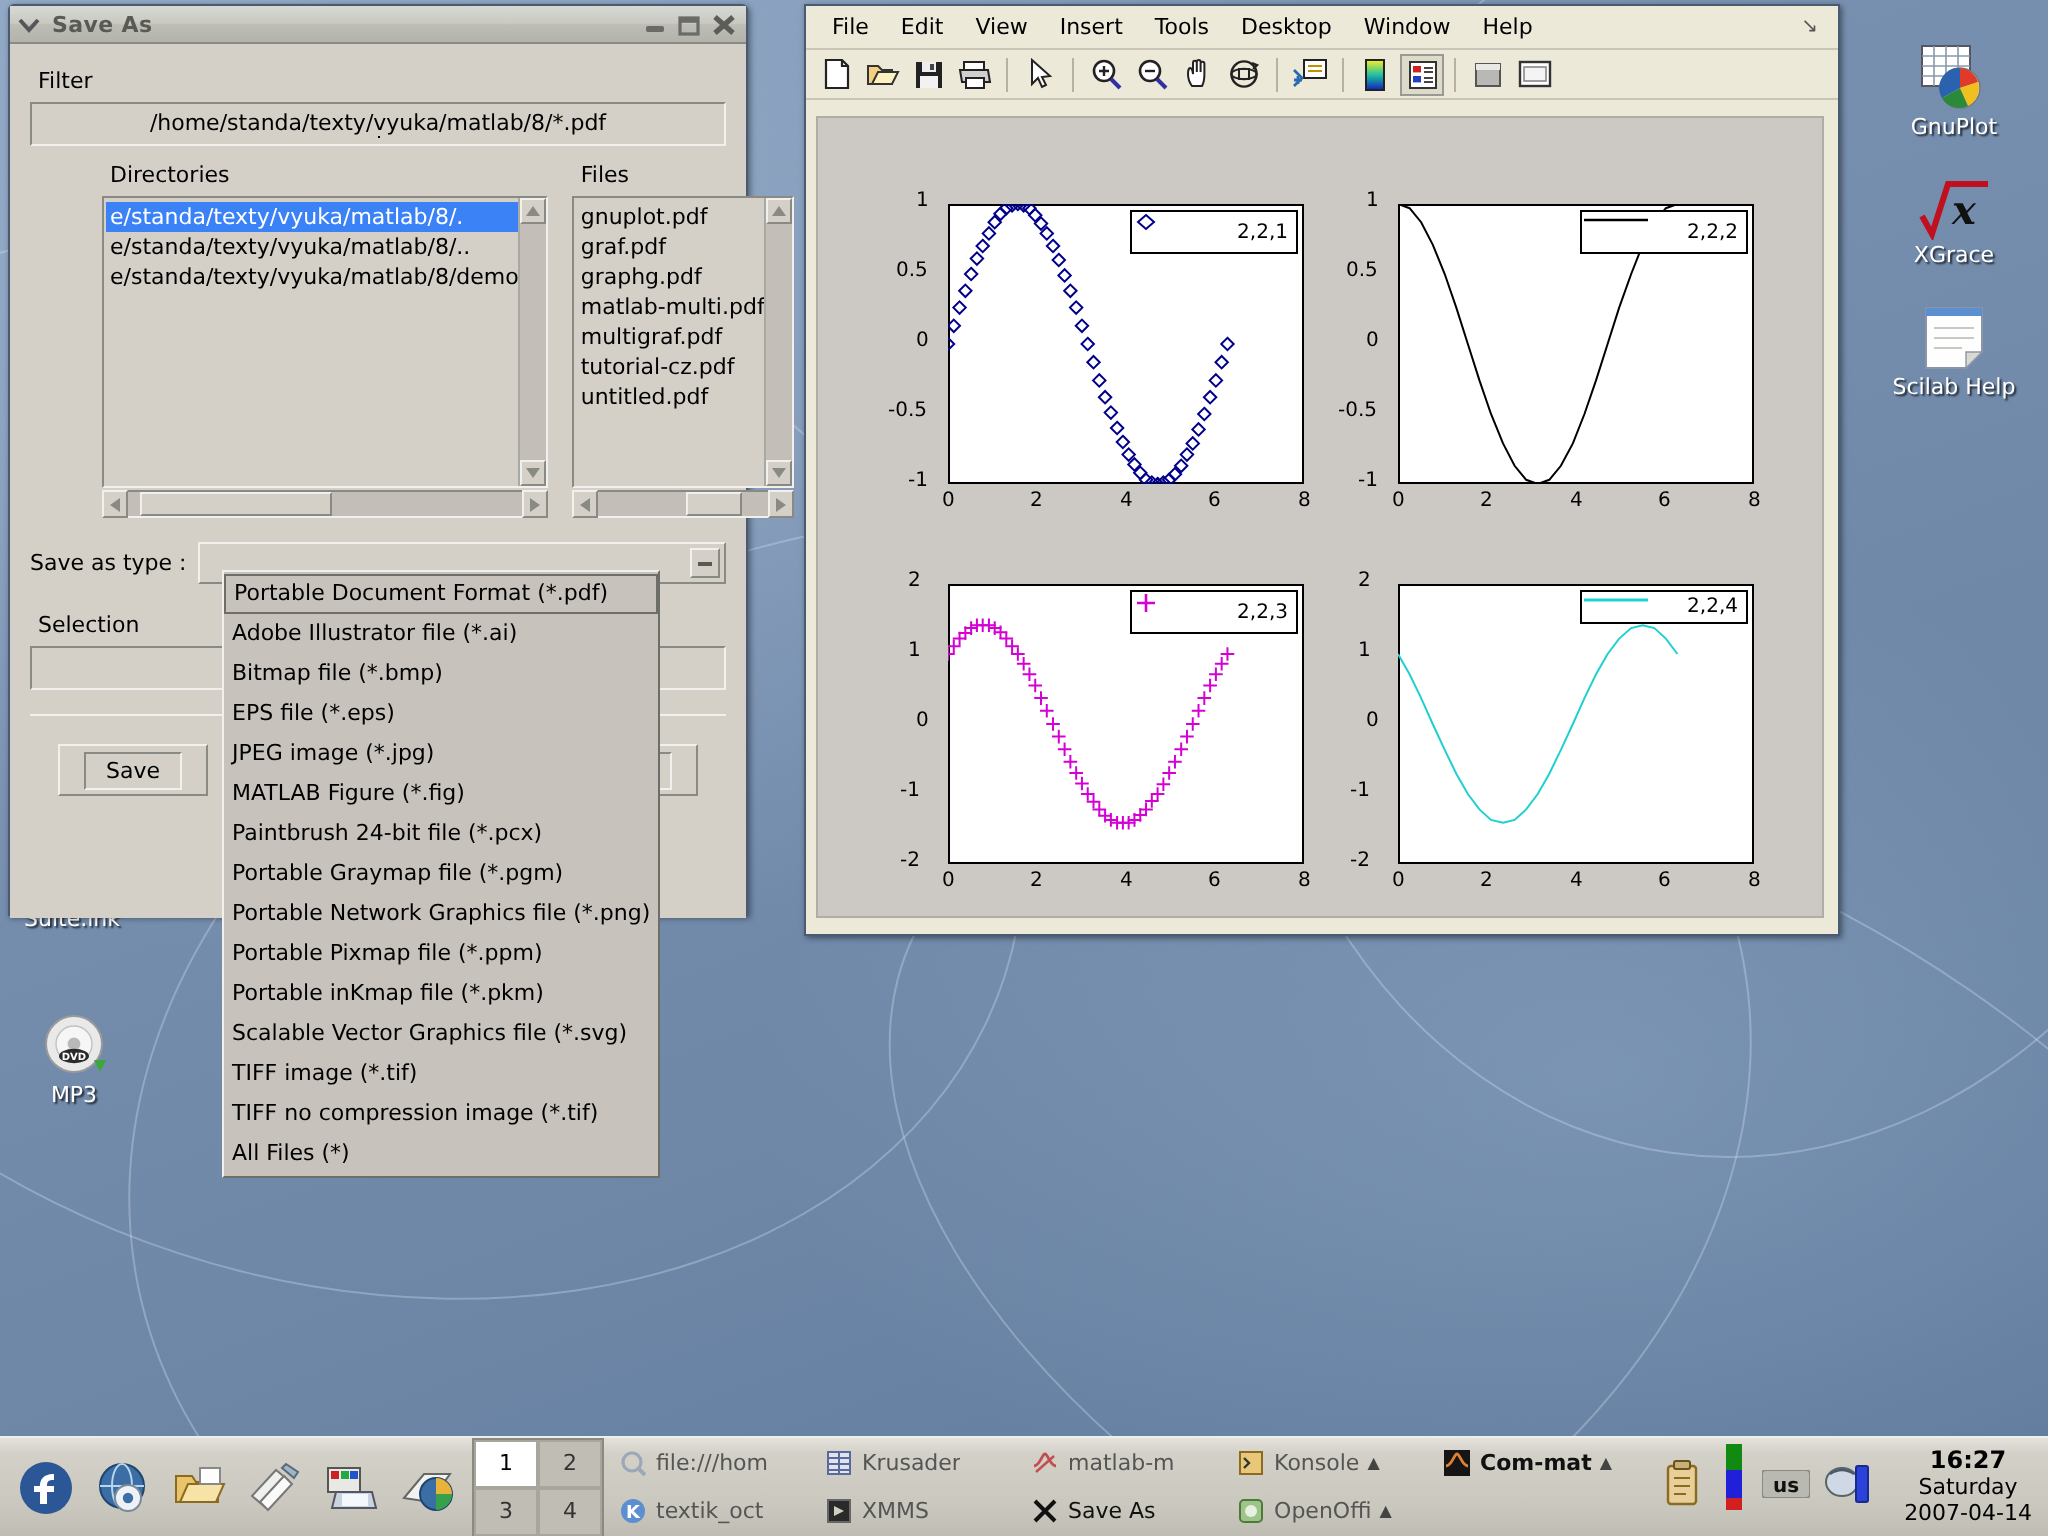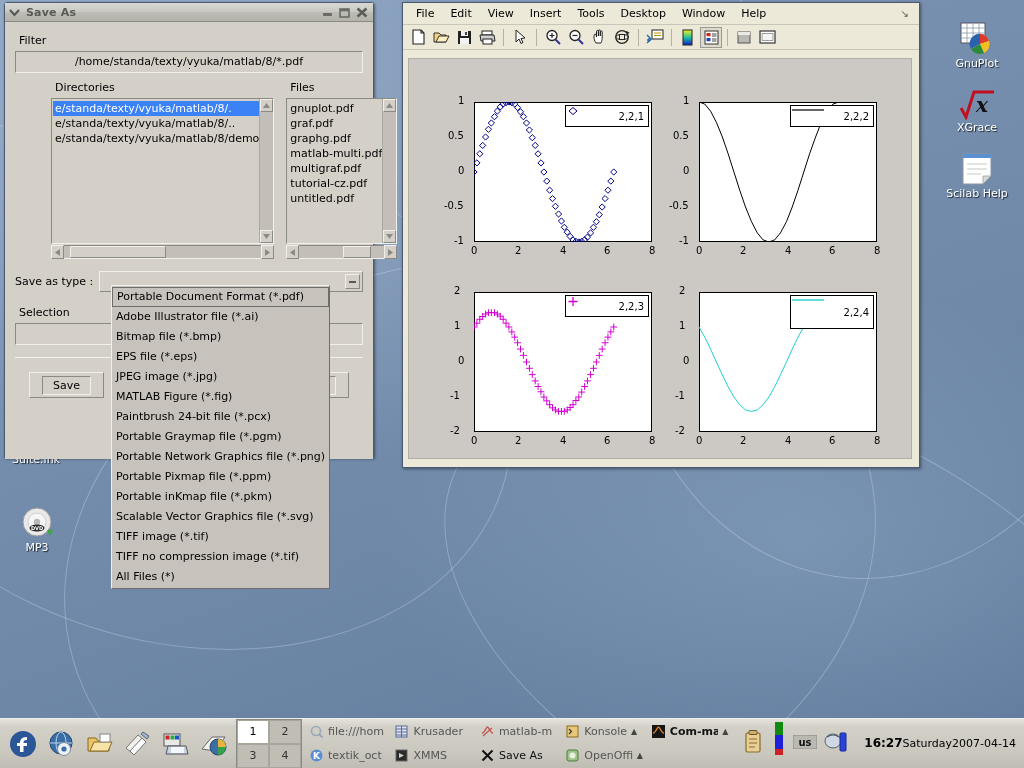--- a/index.html
+++ b/index.html
@@ -134,21 +134,21 @@
               background:#c0bdb5; border:1px solid #a8a59d; cursor:pointer; color:#333; }
   .pager div.act{ background:#fff; color:#000; }
   .tasks{ flex:1; display:grid; grid-template-columns:repeat(5,1fr); grid-template-rows:24px 24px;
           grid-auto-flow:column; align-items:center; padding:0 4px; gap:0 2px; }
   .task{ display:flex; align-items:center; gap:4px; font-size:11px; color:#555;
          padding:2px 3px; overflow:hidden; white-space:nowrap; cursor:pointer; }
   .task .ic{ width:15px; height:15px; flex:0 0 15px; display:flex; align-items:center; justify-content:center; }
   .task .tx{ overflow:hidden; text-overflow:clip; }
   .task .up{ font-size:8px; color:#444; }
   .tray{ display:flex; align-items:center; gap:7px; padding:0 8px; }
-  .clock{ display:flex; flex-direction:row; align-items:center; justify-content:center;
+  .clock{ display:flex; flex-direction:column; align-items:center; justify-content:center;
           padding:0 8px; font-size:11px; color:#000; line-height:13px; }
   .clock .t{ font-weight:bold; font-size:12px; }
 </style>
 </head>
 <body>
 
 <div id="desktop">
   <div class="swirl" style="left:-180px;top:120px;width:700px;height:520px;transform:rotate(18deg);"></div>
   <div class="swirl" style="left:60px;top:260px;width:820px;height:600px;transform:rotate(-12deg);"></div>
   <div class="swirl" style="left:420px;top:420px;width:760px;height:420px;transform:rotate(25deg);"></div>
@@ -527,21 +527,21 @@
       <div class="tick" style="left:175px;top:143px;">8</div>
     </div>
 
     <div class="axes" style="left:290px;top:233px;width:178px;height:140px;">
       <div class="frame"></div>
       <svg viewBox="0 0 178 140" preserveAspectRatio="none">
         <g id="p4g">
             <path d="M0.00 35.00 L5.79 45.15 L11.57 57.05 L17.36 70.00 L23.36 82.95 L29.15 94.85 L34.93 105.00 L40.72 112.70 L46.50 117.95 L52.51 119.35 L58.30 117.95 L64.08 112.70 L69.87 105.00 L75.65 94.85 L81.44 82.95 L87.44 70.00 L93.23 57.05 L99.01 45.15 L104.80 35.00 L110.58 27.30 L116.59 22.05 L122.38 20.65 L128.16 22.05 L133.94 27.30 L139.73 35.00 " fill="none" stroke="#20d0d0" stroke-width="1"></path>
           </g>
       </svg>
-      <div class="legend" style="right:3px;top:3px;width:84px;height:34px;">
+      <div class="legend" style="right:3px;top:3px;width:84px;height:17px;">
         <svg width="34" height="8">
             <line x1="1" y1="4" x2="33" y2="4" stroke="#20d0d0" stroke-width="1.4"></line>
           </svg>
         <span>2,2,4</span>
       </div>
       <div class="tick" style="left:-20px;top:-7px;">2</div>
       <div class="tick" style="left:-20px;top:28px;">1</div>
       <div class="tick" style="left:-16px;top:63px;">0</div>
       <div class="tick" style="left:-24px;top:98px;">-1</div>
       <div class="tick" style="left:-24px;top:133px;">-2</div>

